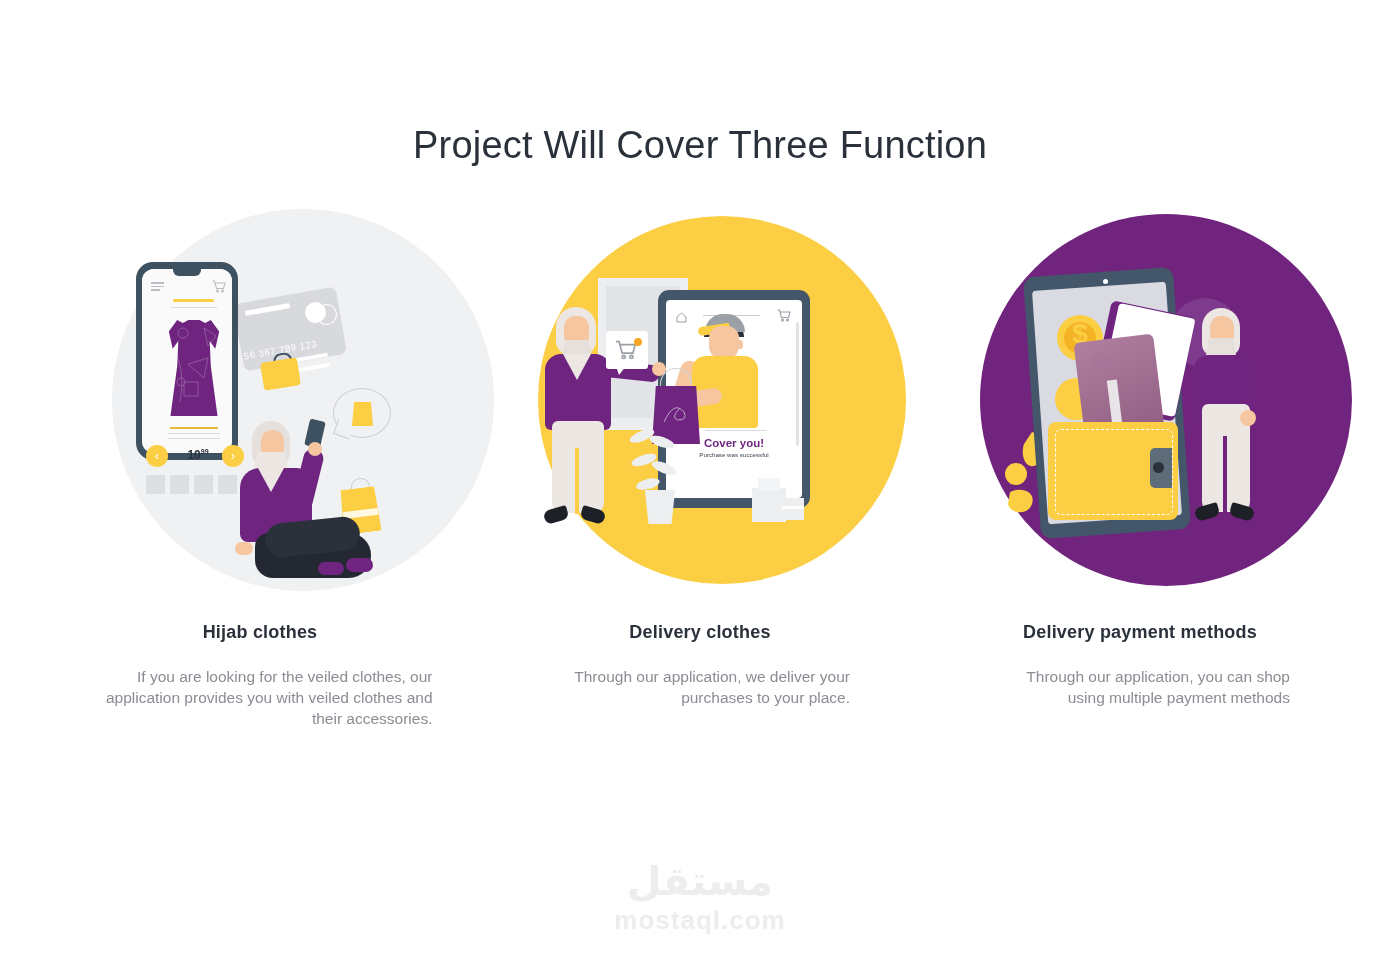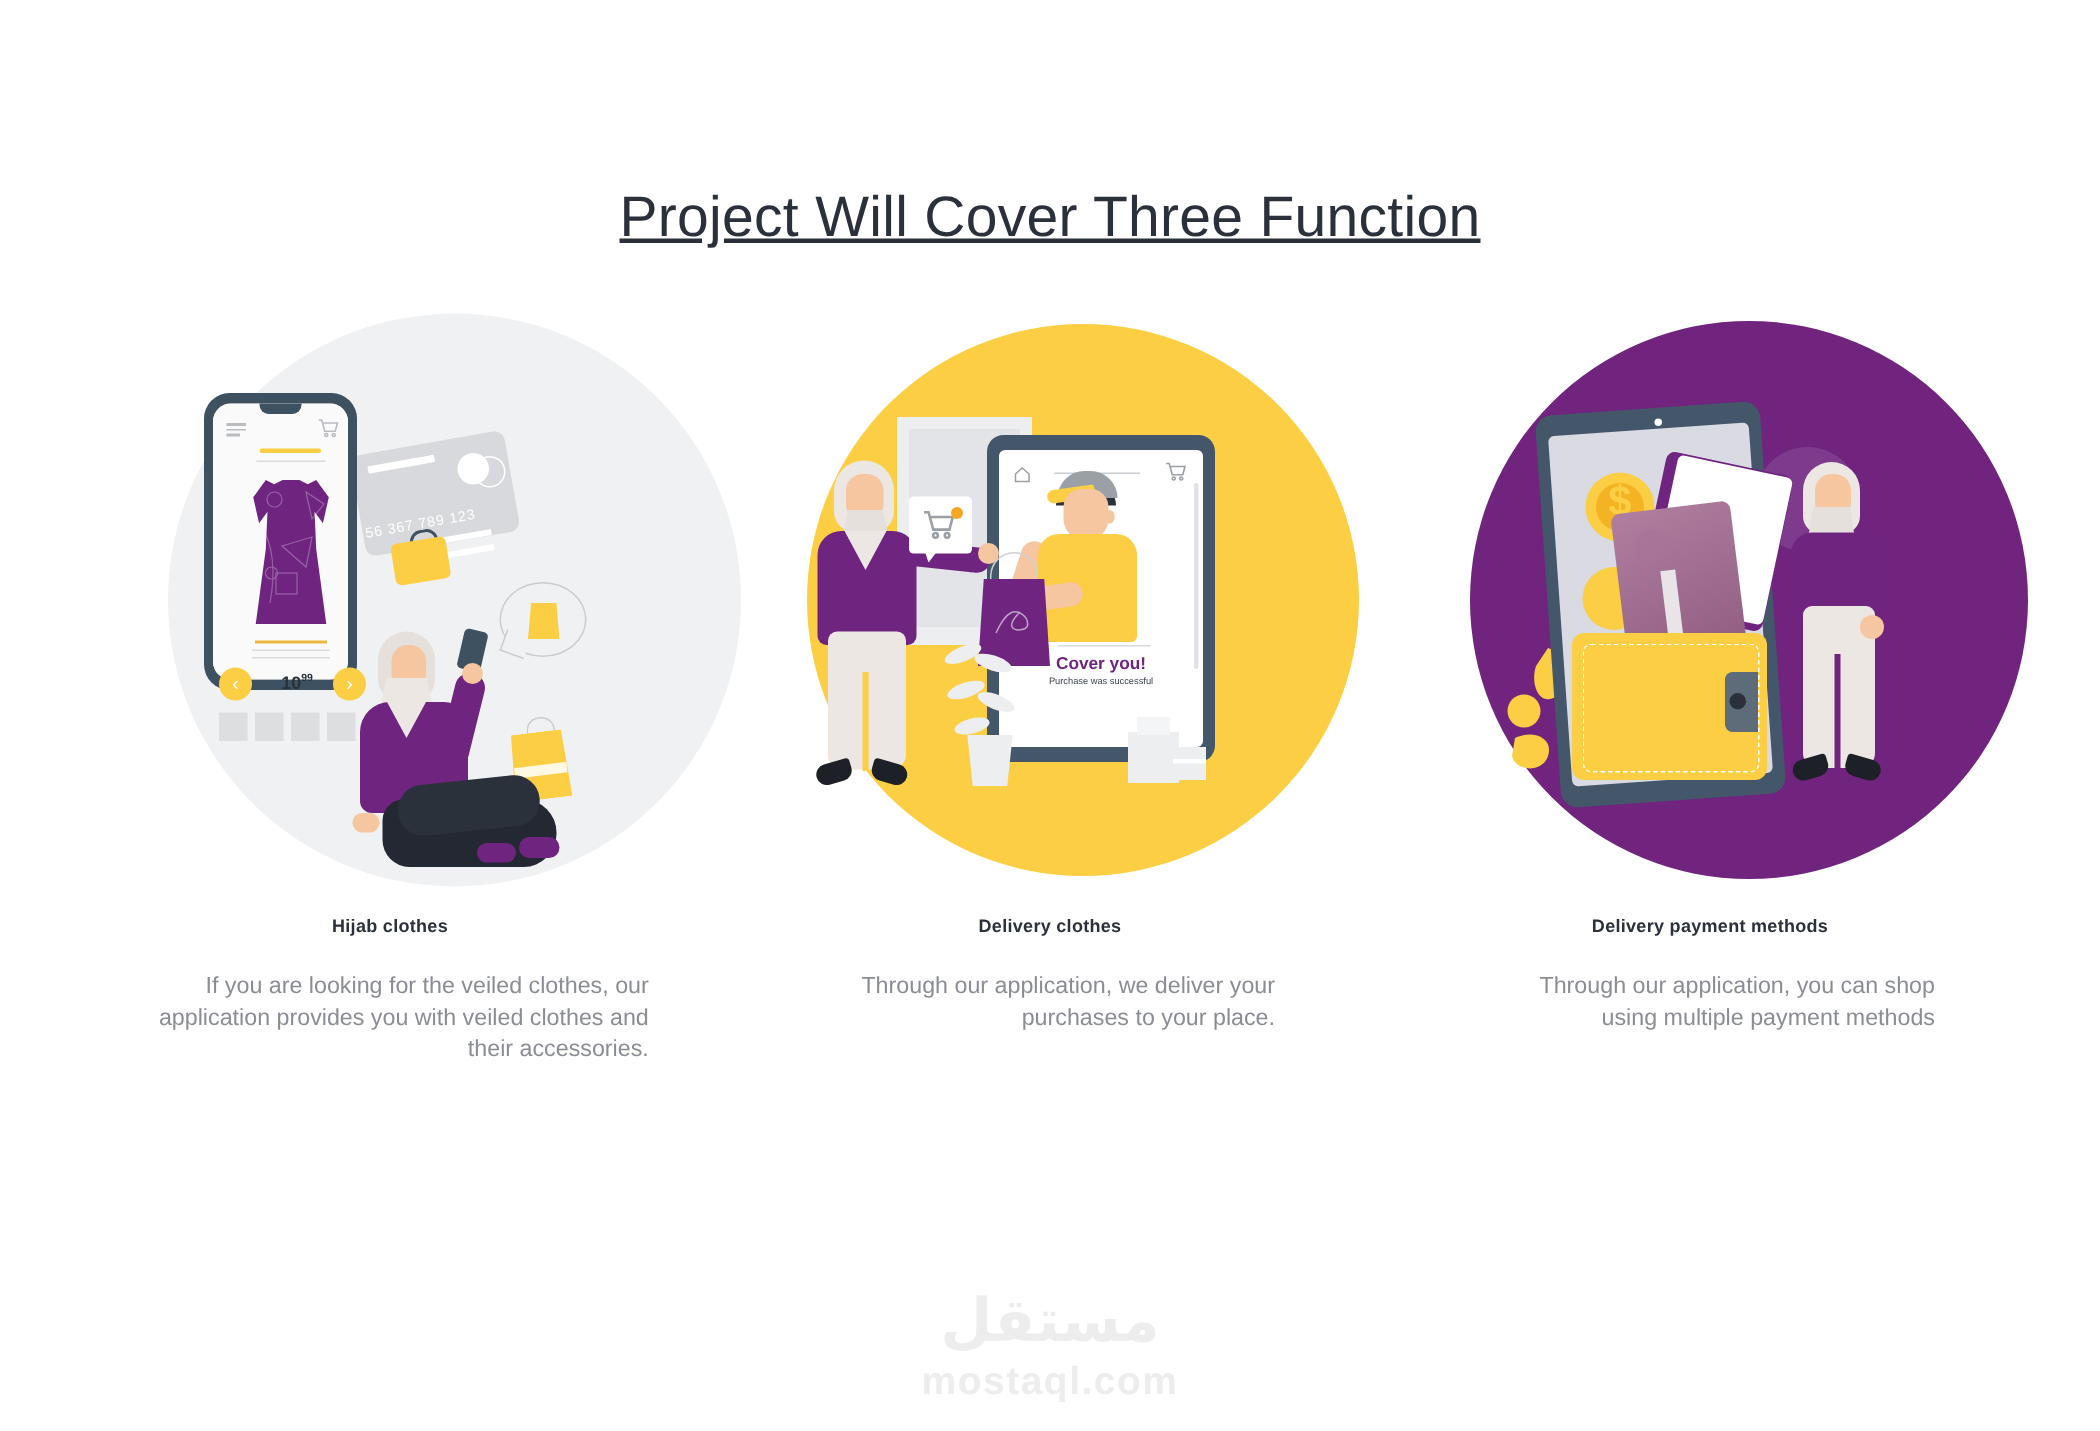--- a/index.html
+++ b/index.html
@@ -10,42 +10,41 @@
     overflow:hidden;
     position:relative;
   }
   .page{position:relative;width:1400px;height:954px;}
 
   .page-title{
     position:absolute;top:99px;left:0;width:1400px;
     text-align:center;
     font-size:38px;font-weight:400;letter-spacing:.2px;
     color:#2b313b;
-    text-decoration:underline;
   }
 
   .cards{
     position:absolute;top:190px;left:0;width:1400px;
     display:flex;justify-content:center;align-items:flex-start;
   }
   .card{width:430px;display:flex;flex-direction:column;align-items:center;}
   .card.c1{margin-right:10px;}
   .card.c3{margin-left:10px;}
 
   .illus-wrap{position:relative;width:400px;height:420px;}
   .circle{
     position:absolute;border-radius:50%;
   }
   .circle.grey{left:52px;top:19px;width:382px;height:382px;background:#f0f1f2;}
   .circle.yellow{left:38px;top:26px;width:368px;height:368px;background:#fbce43;}
   .circle.purple{left:40px;top:24px;width:372px;height:372px;background:#71247e;}
 
   .caption-title{
-    font-size:12px;font-weight:700;color:#2b313b;letter-spacing:.2px;
-    text-align:center;margin-top:0;
+    font-size:18px;font-weight:700;color:#2b313b;letter-spacing:.2px;
+    text-align:center;margin-top:12px;
   }
   .caption-body{
     margin-top:23px;
     font-size:15.5px;line-height:21px;color:#8a8d93;
     text-align:right;width:340px;font-weight:400;
   }
   .c1 .caption-body{width:345px;}
   .c2 .caption-body{width:300px;}
   .c3 .caption-body{width:300px;}
 

